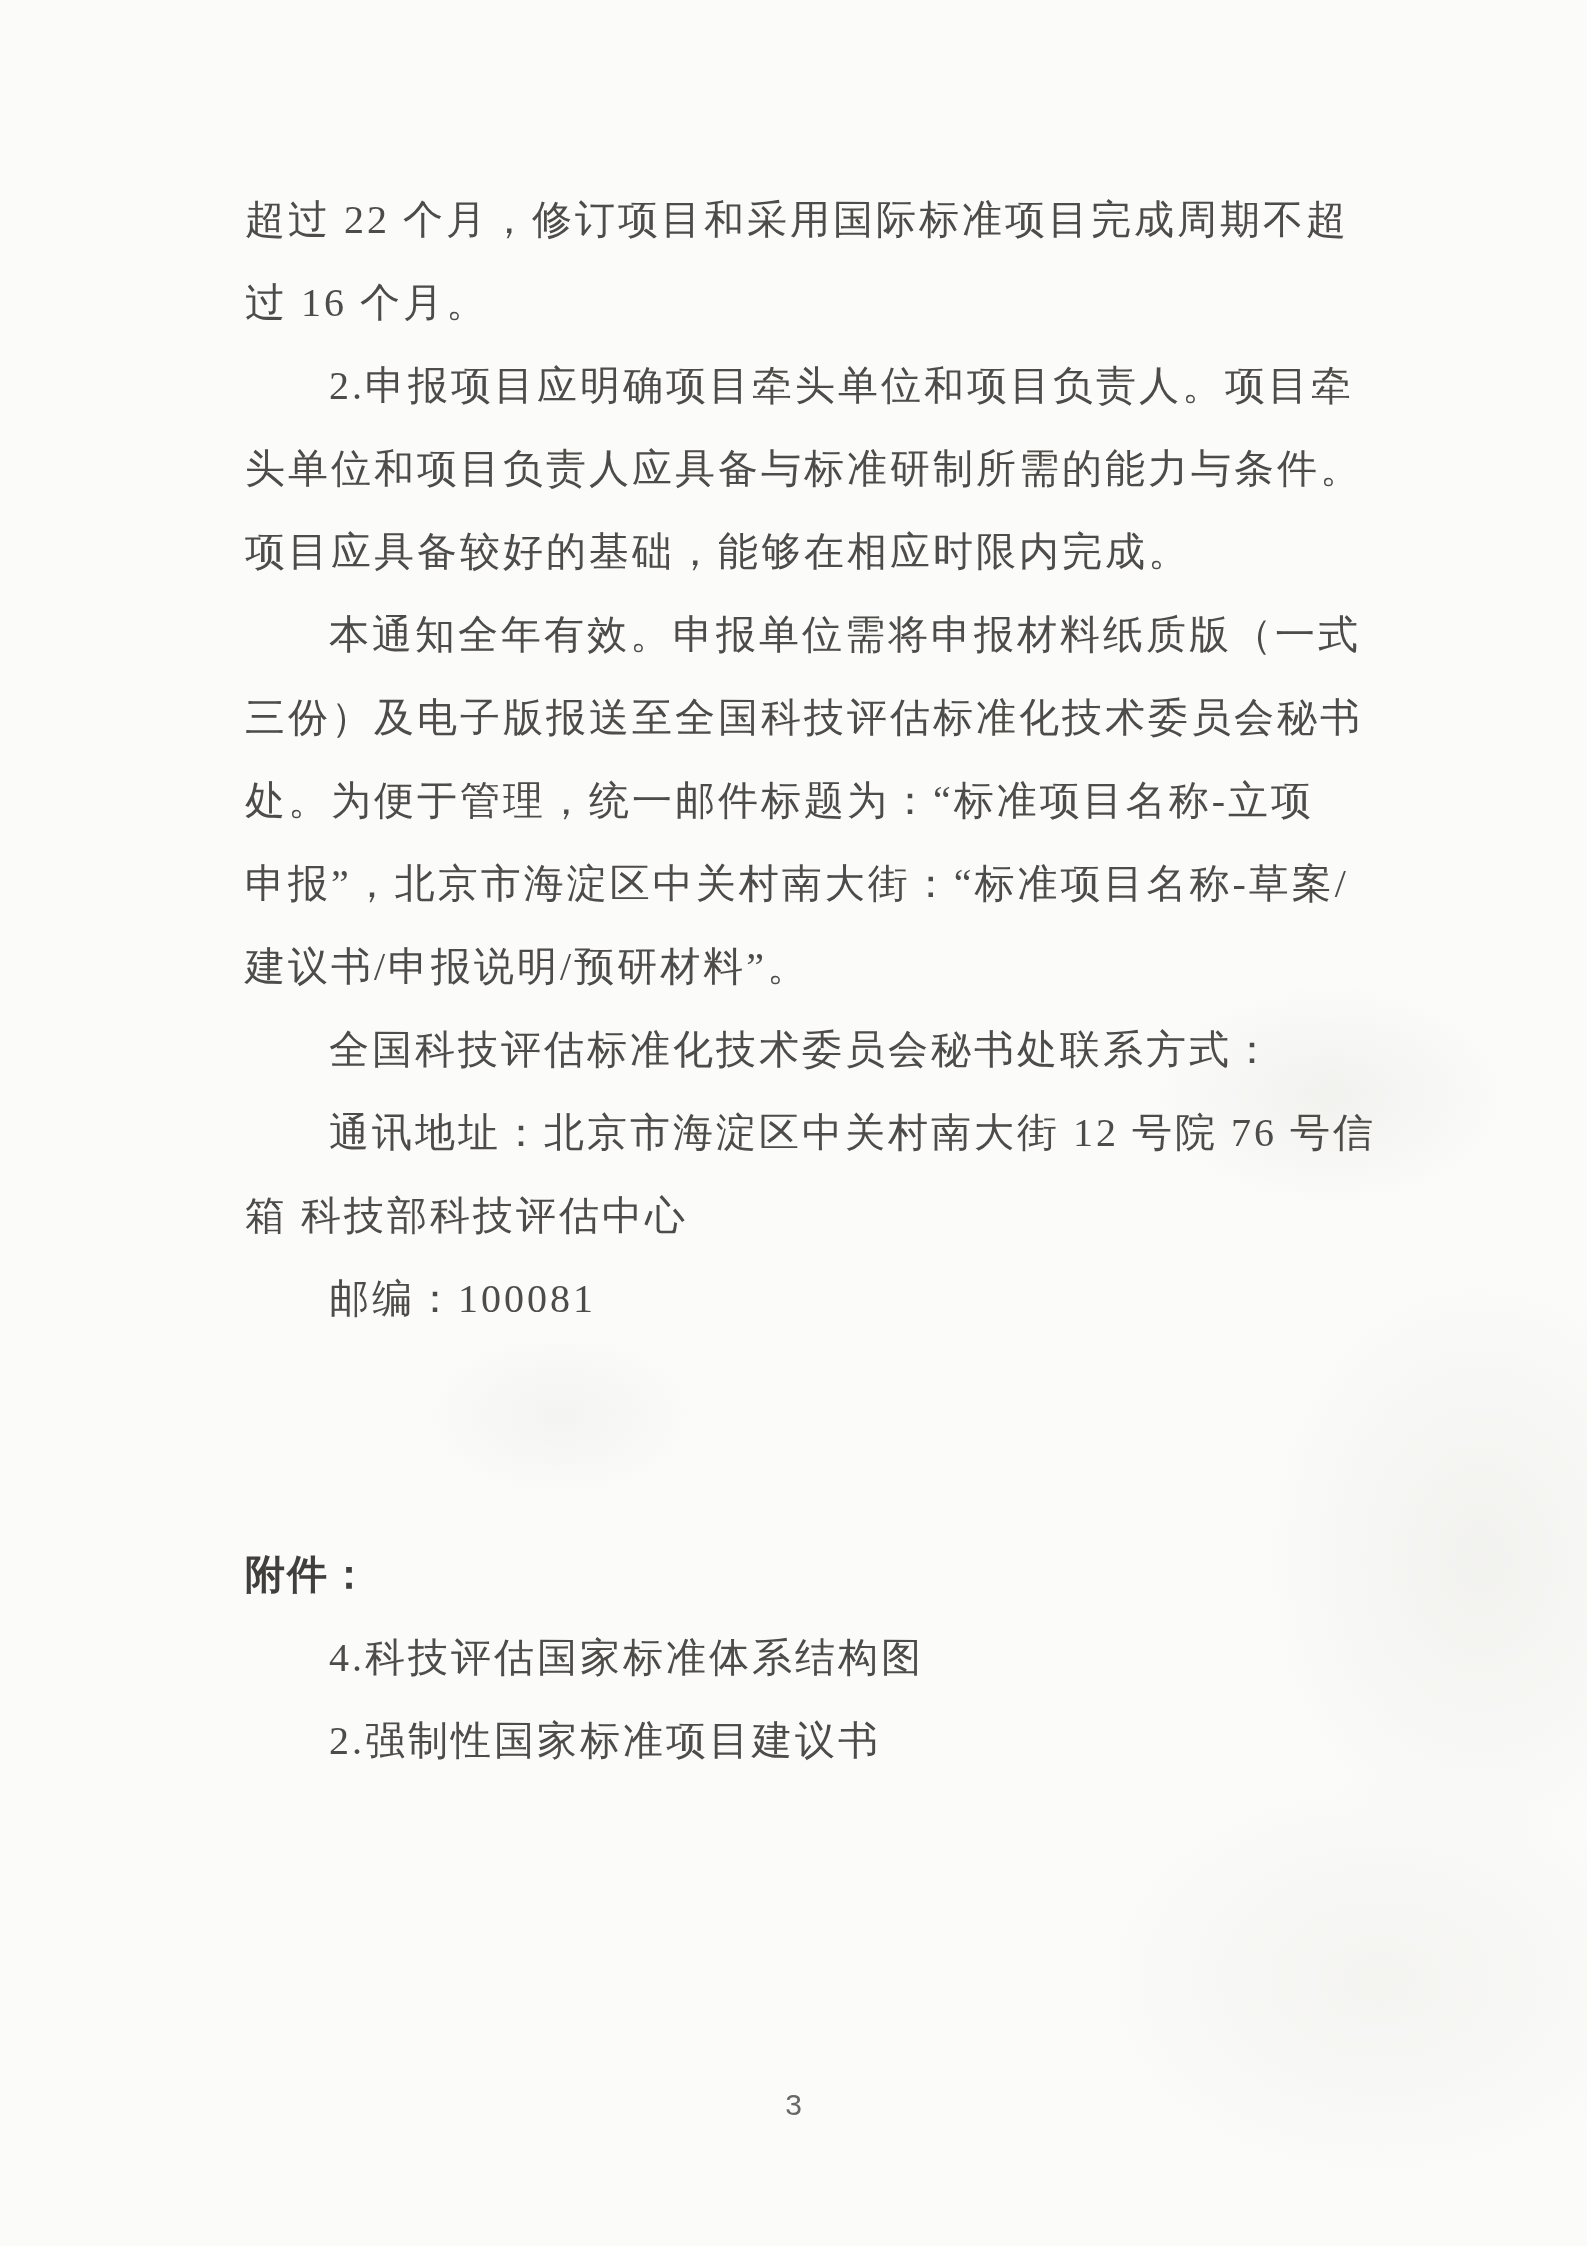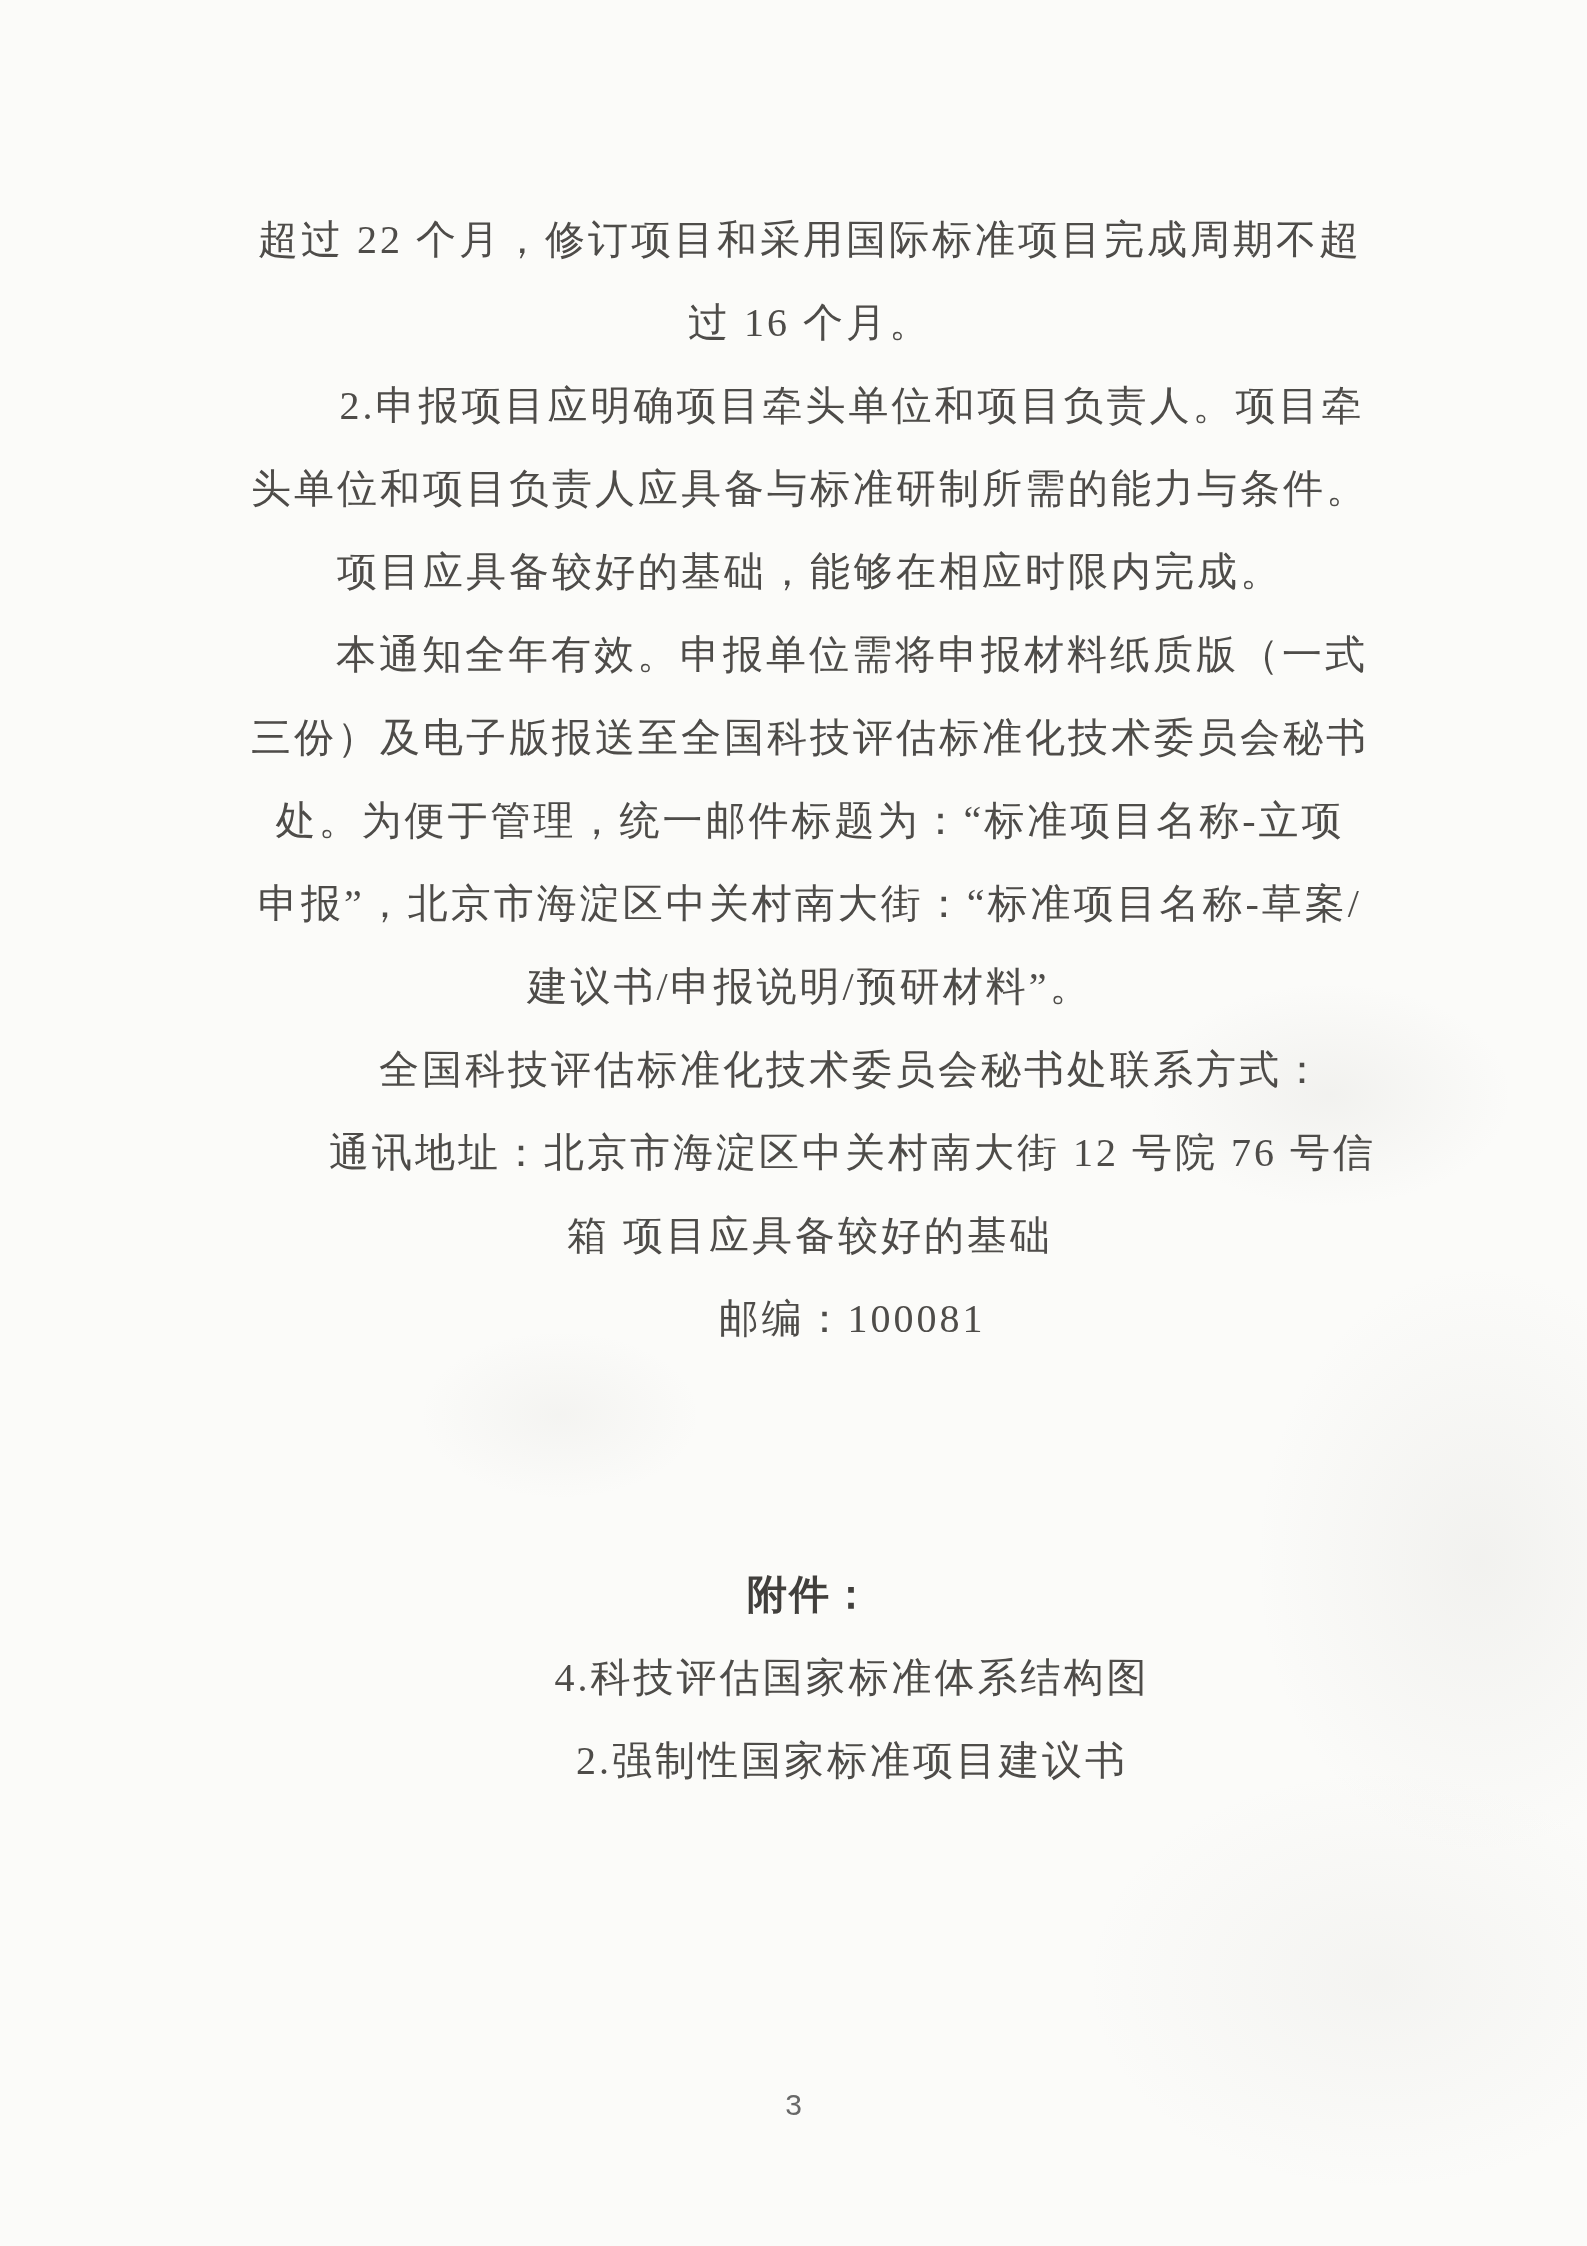--- a/index.html
+++ b/index.html
@@ -15,23 +15,22 @@
     background-image:
       radial-gradient(ellipse 260px 160px at 1330px 1095px, rgba(160,158,150,0.10), transparent 70%),
       radial-gradient(ellipse 320px 420px at 1480px 1560px, rgba(160,158,150,0.10), transparent 70%),
       radial-gradient(ellipse 420px 300px at 1380px 1980px, rgba(160,158,150,0.08), transparent 70%),
       radial-gradient(ellipse 200px 120px at 560px 1415px, rgba(160,158,150,0.08), transparent 70%);
   }
 
   .inner {
     position: absolute;
     left: 245px;
-    top: 198px;
+    top: 178px;
     width: 1130px;
-    text-align: center;
   }
 
   .line {
     height: 83px;
     line-height: 83px;
     font-size: 40px;
     letter-spacing: 3px;
     white-space: nowrap;
   }
 
@@ -71,21 +70,21 @@
         <div class="line indent">2.申报项目应明确项目牵头单位和项目负责人。项目牵</div>
         <div class="line">头单位和项目负责人应具备与标准研制所需的能力与条件。</div>
         <div class="line">项目应具备较好的基础，能够在相应时限内完成。</div>
         <div class="line indent">本通知全年有效。申报单位需将申报材料纸质版（一式</div>
         <div class="line">三份）及电子版报送至全国科技评估标准化技术委员会秘书</div>
         <div class="line">处。为便于管理，统一邮件标题为：“标准项目名称-立项</div>
         <div class="line">申报”，北京市海淀区中关村南大街：“标准项目名称-草案/</div>
         <div class="line">建议书/申报说明/预研材料”。</div>
         <div class="line indent">全国科技评估标准化技术委员会秘书处联系方式：</div>
         <div class="line indent">通讯地址：北京市海淀区中关村南大街 12 号院 76 号信</div>
-        <div class="line">箱 项目应具备较好的基础</div>
+        <div class="line">箱 科技部科技评估中心</div>
         <div class="line indent">邮编：100081</div>
       </div>
     <div class="attachments">
       <div class="line attachment-heading">附件：</div>
       <div>
           <div class="line indent">4.科技评估国家标准体系结构图</div>
           <div class="line indent">2.强制性国家标准项目建议书</div>
         </div>
     </div>
   </div>

